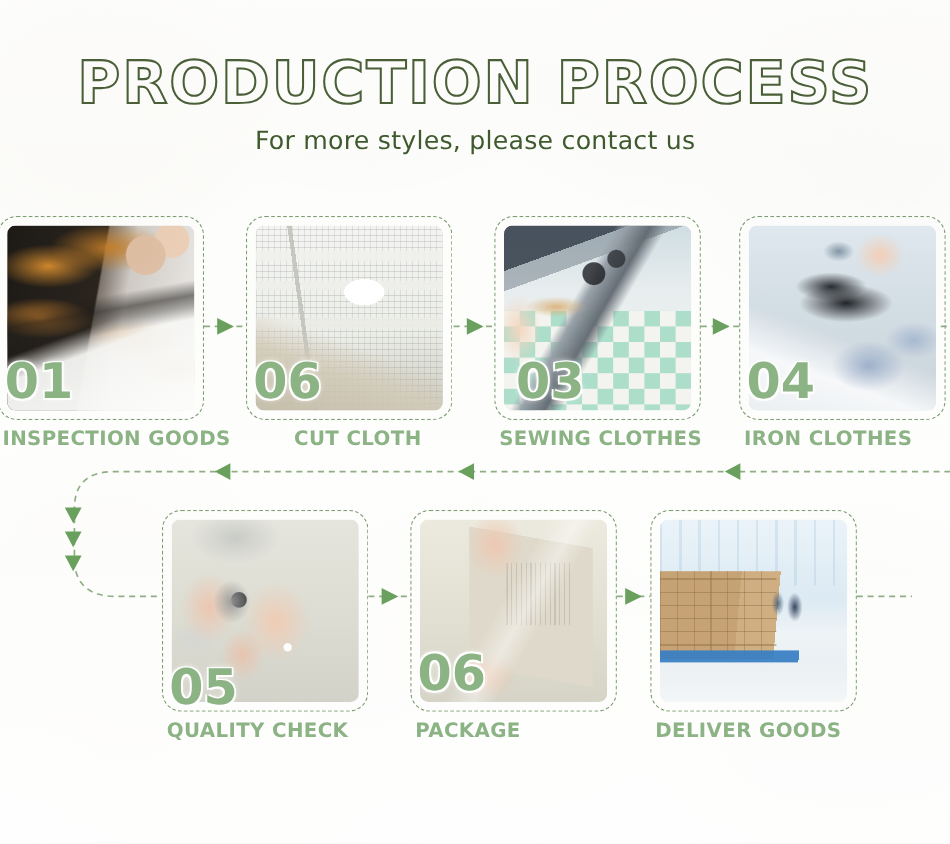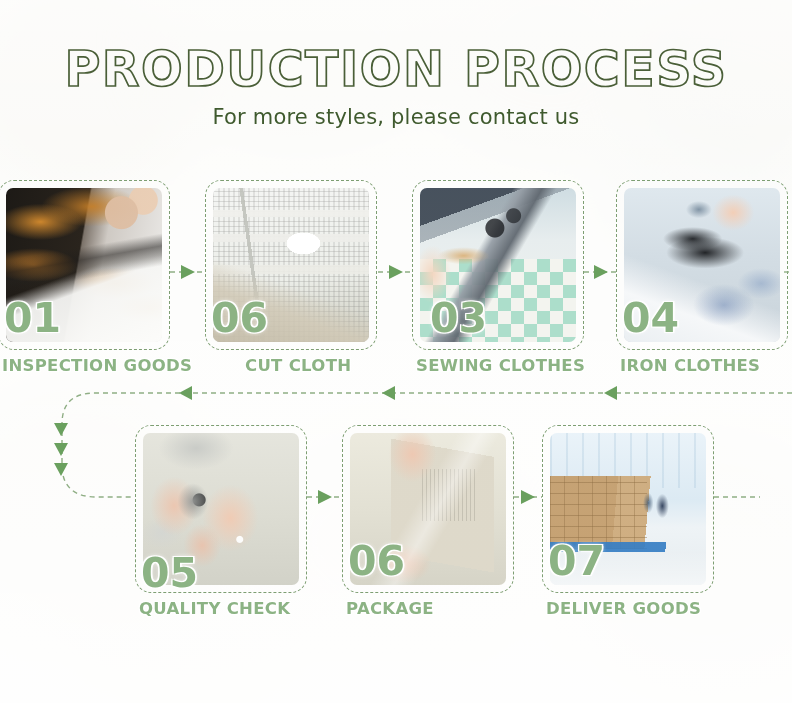--- a/index.html
+++ b/index.html
@@ -301,17 +301,16 @@
           repeating-linear-gradient(90deg, rgba(140,108,66,.38) 0 1px, transparent 1px 14px);
           top:28%; height:48%; left:0; width:62%;"></div>
       <div class="ph" style="background:
           linear-gradient(95deg, rgba(54,126,196,.92) 0 74%, transparent 74% 100%);
           top:72%; height:6%;"></div>
       <div class="ph" style="background:
           radial-gradient(ellipse 9px 17px at 72% 48%, rgba(42,58,86,.92), transparent 72%),
           radial-gradient(ellipse 7px 14px at 63% 46%, rgba(62,86,112,.82), transparent 74%);"></div>
       <div class="ph" style="background:linear-gradient(180deg, transparent 78%, rgba(255,255,255,.55) 100%);"></div>
     </div>
-    <div class="card-num" style="left: 6px; top: 116px;">07</div>
     <div class="card-label" style="left:4px;top:176px;">DELIVER GOODS</div>
   </div>
 
 </div>
 
 </body></html>

